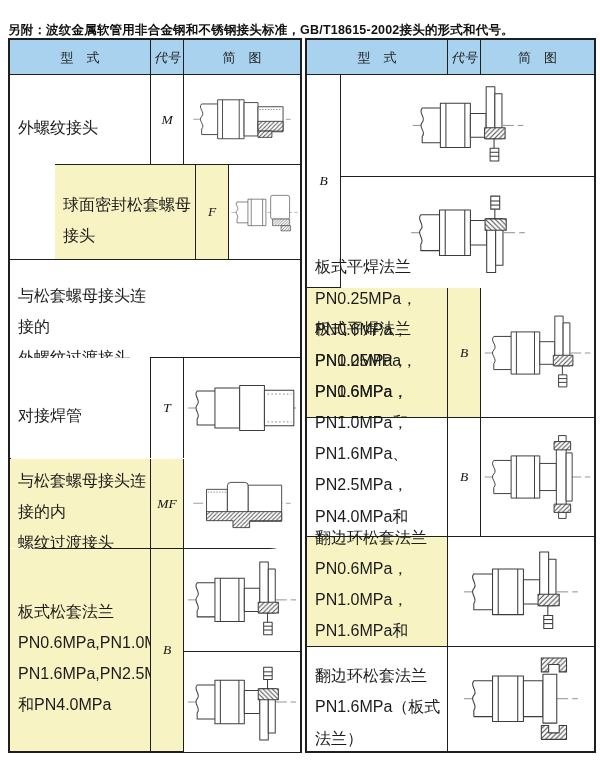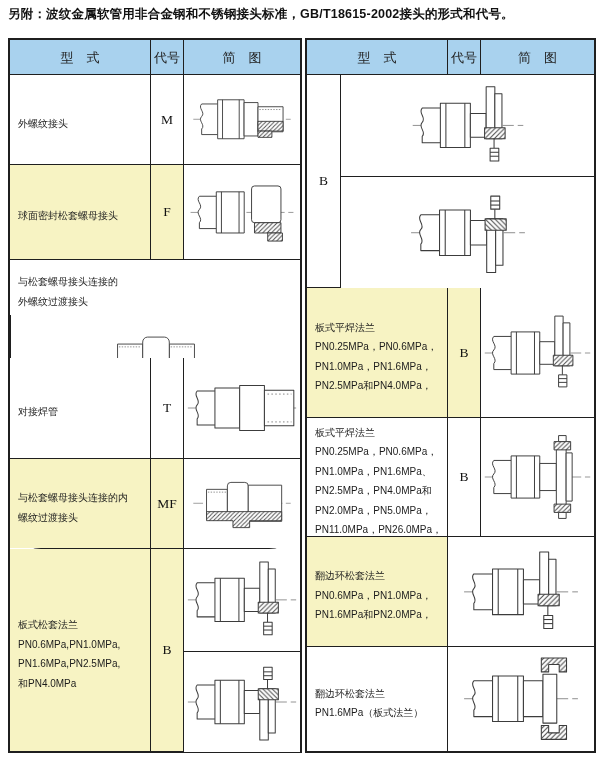--- a/index.html
+++ b/index.html
@@ -1,29 +1,29 @@
 <!DOCTYPE html>
 <html style="--header-bg: #a9d2ee; --row-yellow: #f7f3c3; --border: #1f1f1f;"><head>
 <meta charset="utf-8">
 <style>
   html,body{margin:0;padding:0;}
   body{font-family:"Liberation Sans",sans-serif;background:#fff;}
   .page{position:relative;width:600px;height:768px;background:#fff;overflow:hidden;}
-  .title{position:absolute;left:8px;top:6px;font-size:12.5px;font-weight:bold;color:#111;letter-spacing:0.2px;}
+  .title{position:absolute;left:8px;top:22px;font-size:12.5px;font-weight:bold;color:#111;letter-spacing:0.2px;}
   .tables{position:absolute;left:8px;top:38px;display:flex;align-items:flex-start;}
   .half{border:2px solid var(--border,#1f1f1f);background:#fff;}
   .half-left{width:290px;}
   .half-right{width:287px;margin-left:3px;}
   .row{display:flex;border-top:1px solid var(--border,#1f1f1f);box-sizing:border-box;}
   .row:first-child{border-top:none;}
   .hdr{height:34px;background:var(--header-bg,#a9d2ee);}
   .cell{box-sizing:border-box;border-left:1px solid var(--border,#1f1f1f);min-width:0;}
   .cell:first-child{border-left:none;}
-  .type{width:140px;display:flex;align-items:center;padding:12px 3px 4px 8px;font-size:10px;line-height:1.95;color:#1c1c1c;white-space:pre-line;}
-  .code{width:33px;display:flex;align-items:center;justify-content:center;font-family:"Liberation Serif",serif;font-size:13.5px;color:#111;}
+  .type{width:140px;display:flex;align-items:center;padding:20px 3px 4px 8px;font-size:16px;line-height:1.95;color:#1c1c1c;white-space:pre-line;}
+  .code{width:33px;display:flex;align-items:center;justify-content:center;font-family:"Liberation Serif",serif;font-size:13.5px;color:#111;font-style:italic;}
   .hdr .cell{display:flex;align-items:center;justify-content:center;font-size:13px;color:#222;padding:0;white-space:nowrap;line-height:1;}
   .diagcol{flex:1;display:flex;flex-direction:column;background:#fff;}
   .diag{flex:1;display:flex;align-items:center;justify-content:center;background:#fff;overflow:hidden;}
   .diag + .diag{border-top:1px solid var(--border,#1f1f1f);}
   .diag svg{width:122px;height:86%;max-height:96px;}
   .yellow .type,.yellow .code{background:var(--row-yellow,#f7f3c3);}
   .white .type,.white .code{background:#fff;}
   .hdr .type,.hdr .code,.hdr .diagcol{background:var(--header-bg,#a9d2ee);}
   .hdr .diagcol{align-items:center;justify-content:center;flex-direction:row;display:flex;}
 </style>
@@ -66,21 +66,21 @@
                   <rect x="98" y="37" width="36" height="36"></rect>
                   <line x1="100" y1="41" x2="132" y2="41" stroke-dasharray="2 2" stroke-width="0.8"></line>
                   <line x1="100" y1="69" x2="132" y2="69" stroke-dasharray="2 2" stroke-width="0.8"></line>
                   <rect x="98" y="58" width="36" height="14" fill="url(#hatch)"></rect>
                   <rect x="98" y="72" width="20" height="9" fill="url(#hatch)"></rect>
                 </g>
               </svg>
             </div>
           </div>
         </div>
-        <div class="row yellow" style="height: 95px;">
+        <div class="row yellow" style="height: 95px; margin-left: 45px;">
           <div class="cell type">球面密封松套螺母接头</div>
           <div class="cell code">F</div>
           <div class="cell diagcol">
             <div class="diag">
               <svg viewBox="0 0 150 110" preserveAspectRatio="xMidYMid meet">
                 <g fill="#fff" stroke="#3c3c3c" stroke-width="1.3" stroke-linejoin="round">
                   <line x1="5" y1="55" x2="145" y2="55" fill="none" stroke="#666" stroke-width="0.9" stroke-dasharray="14 5"></line>
                   <path d="M40 33 L17 33 C11 39 23 45 17 51 C11 57 23 63 17 69 L17 77 L40 77"></path>
                   <rect x="40" y="27" width="38" height="56"></rect>
                   <line x1="47" y1="27" x2="47" y2="83"></line>

